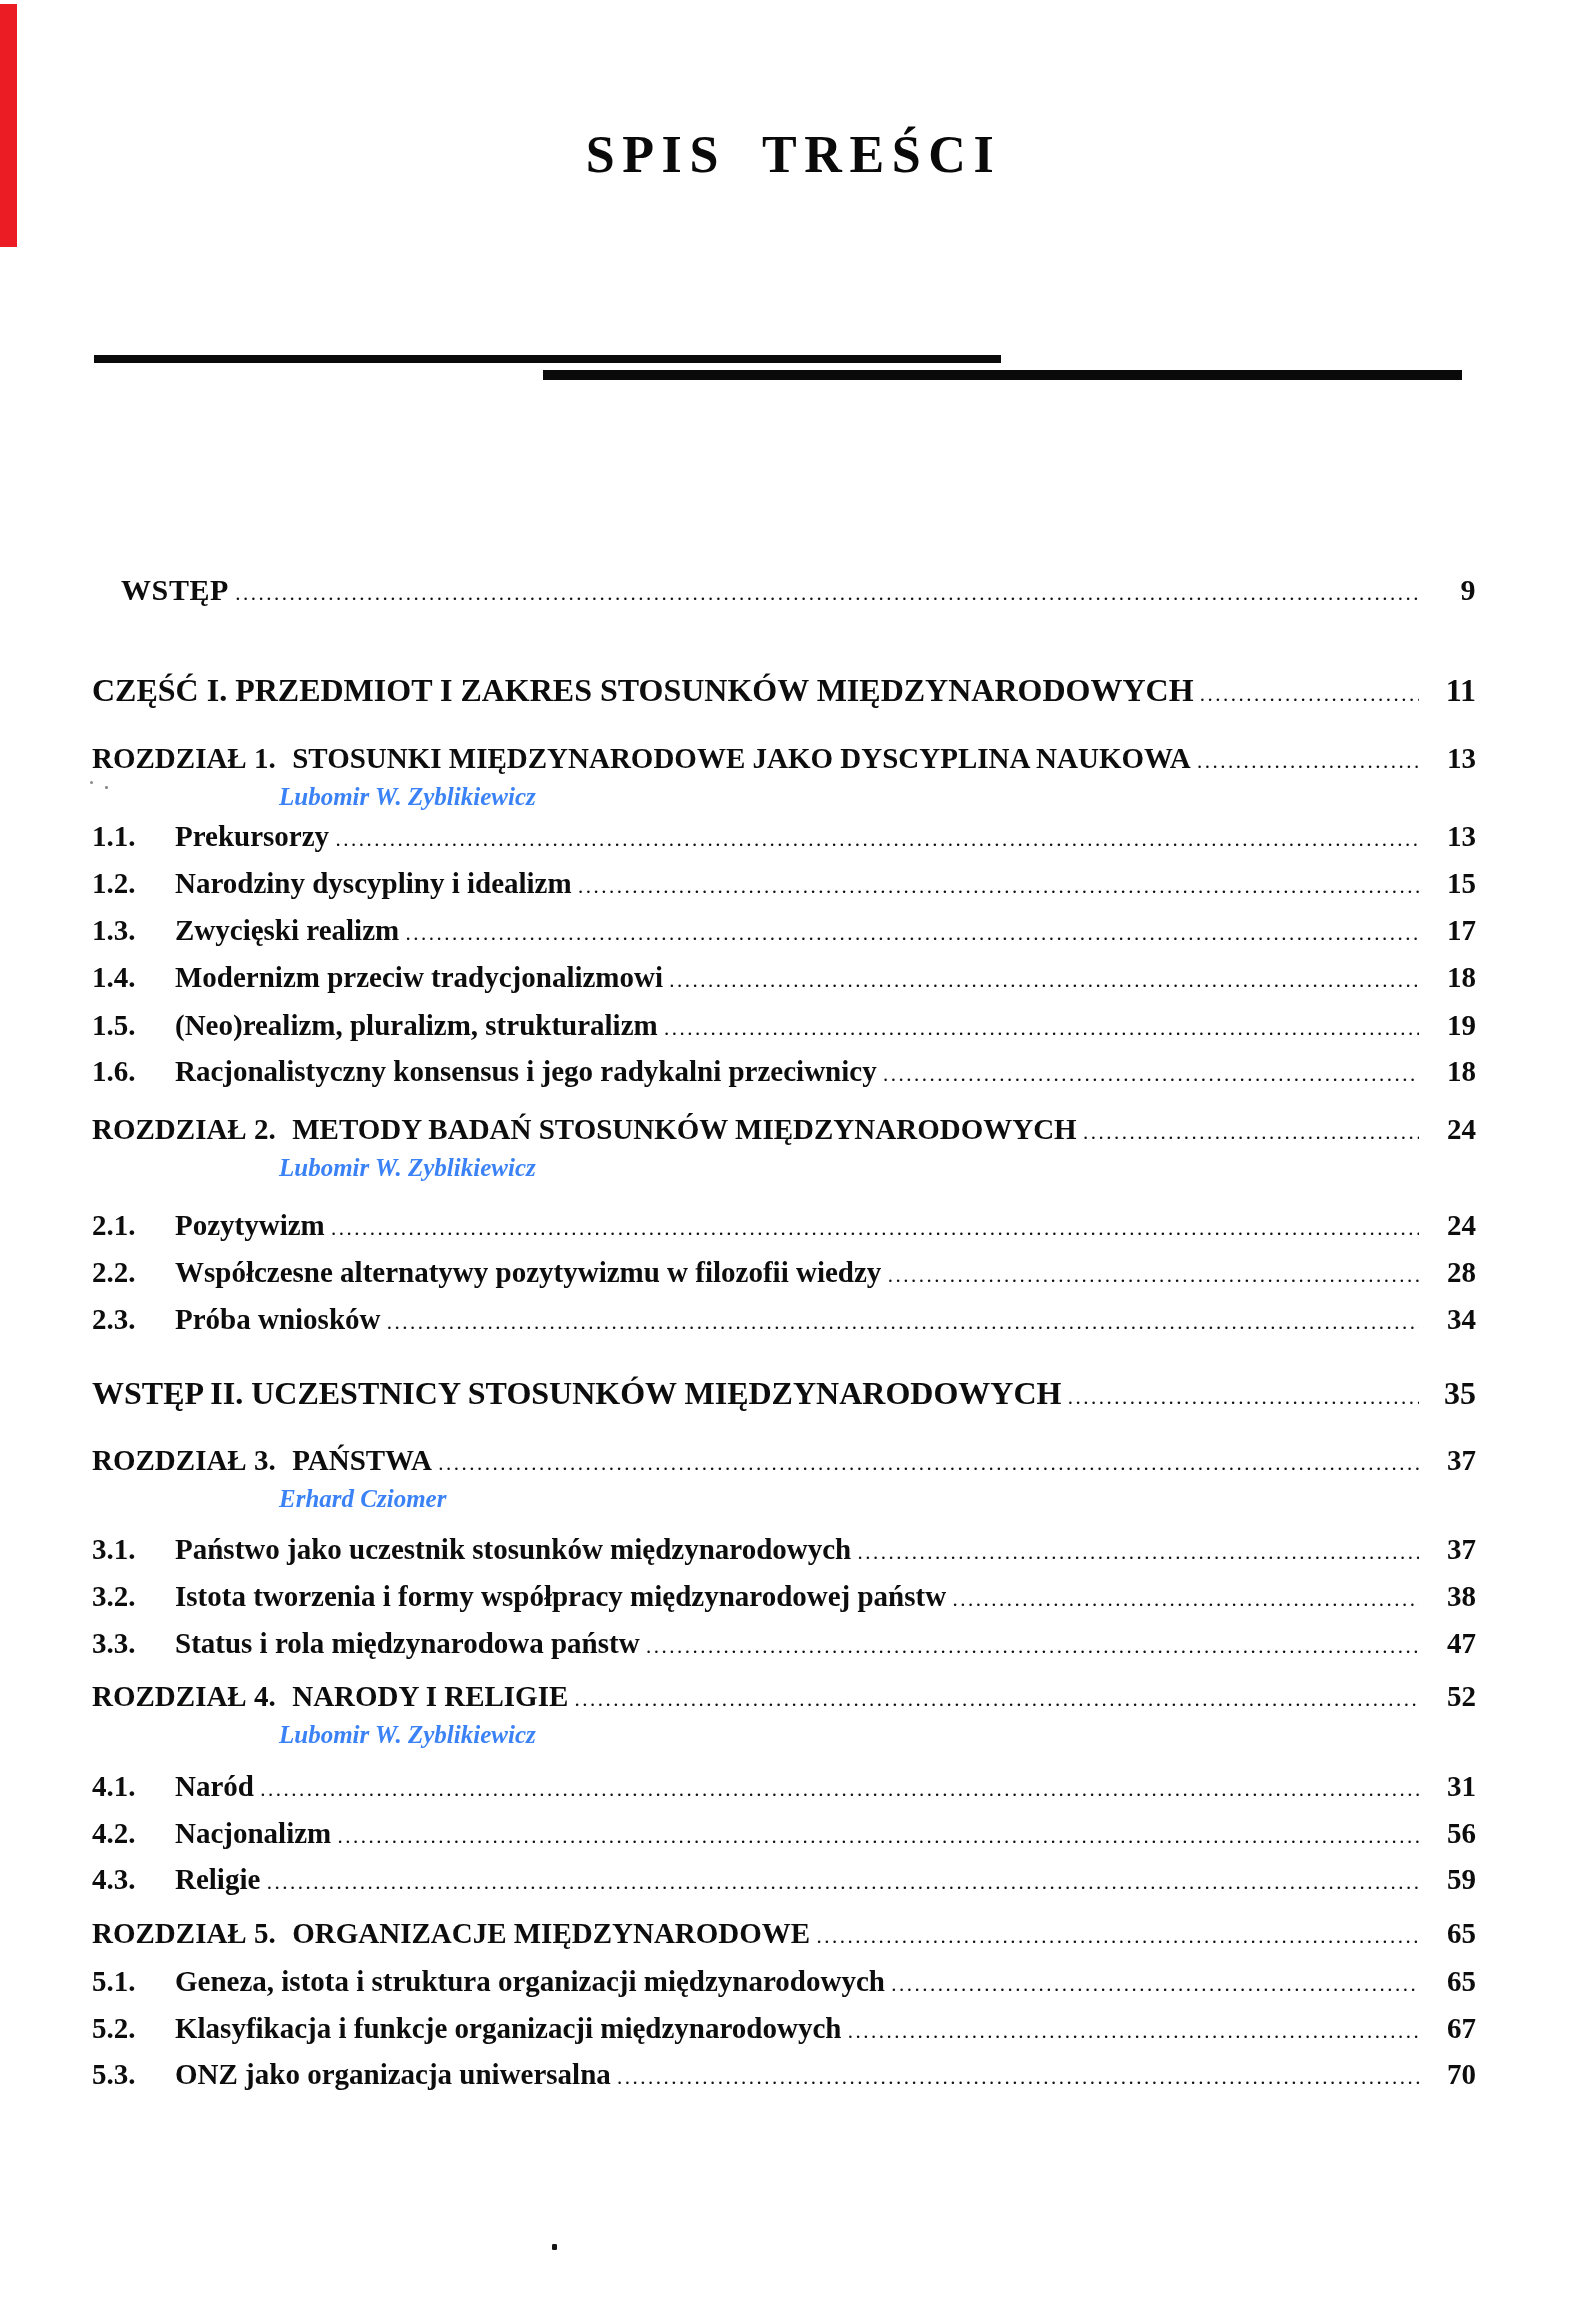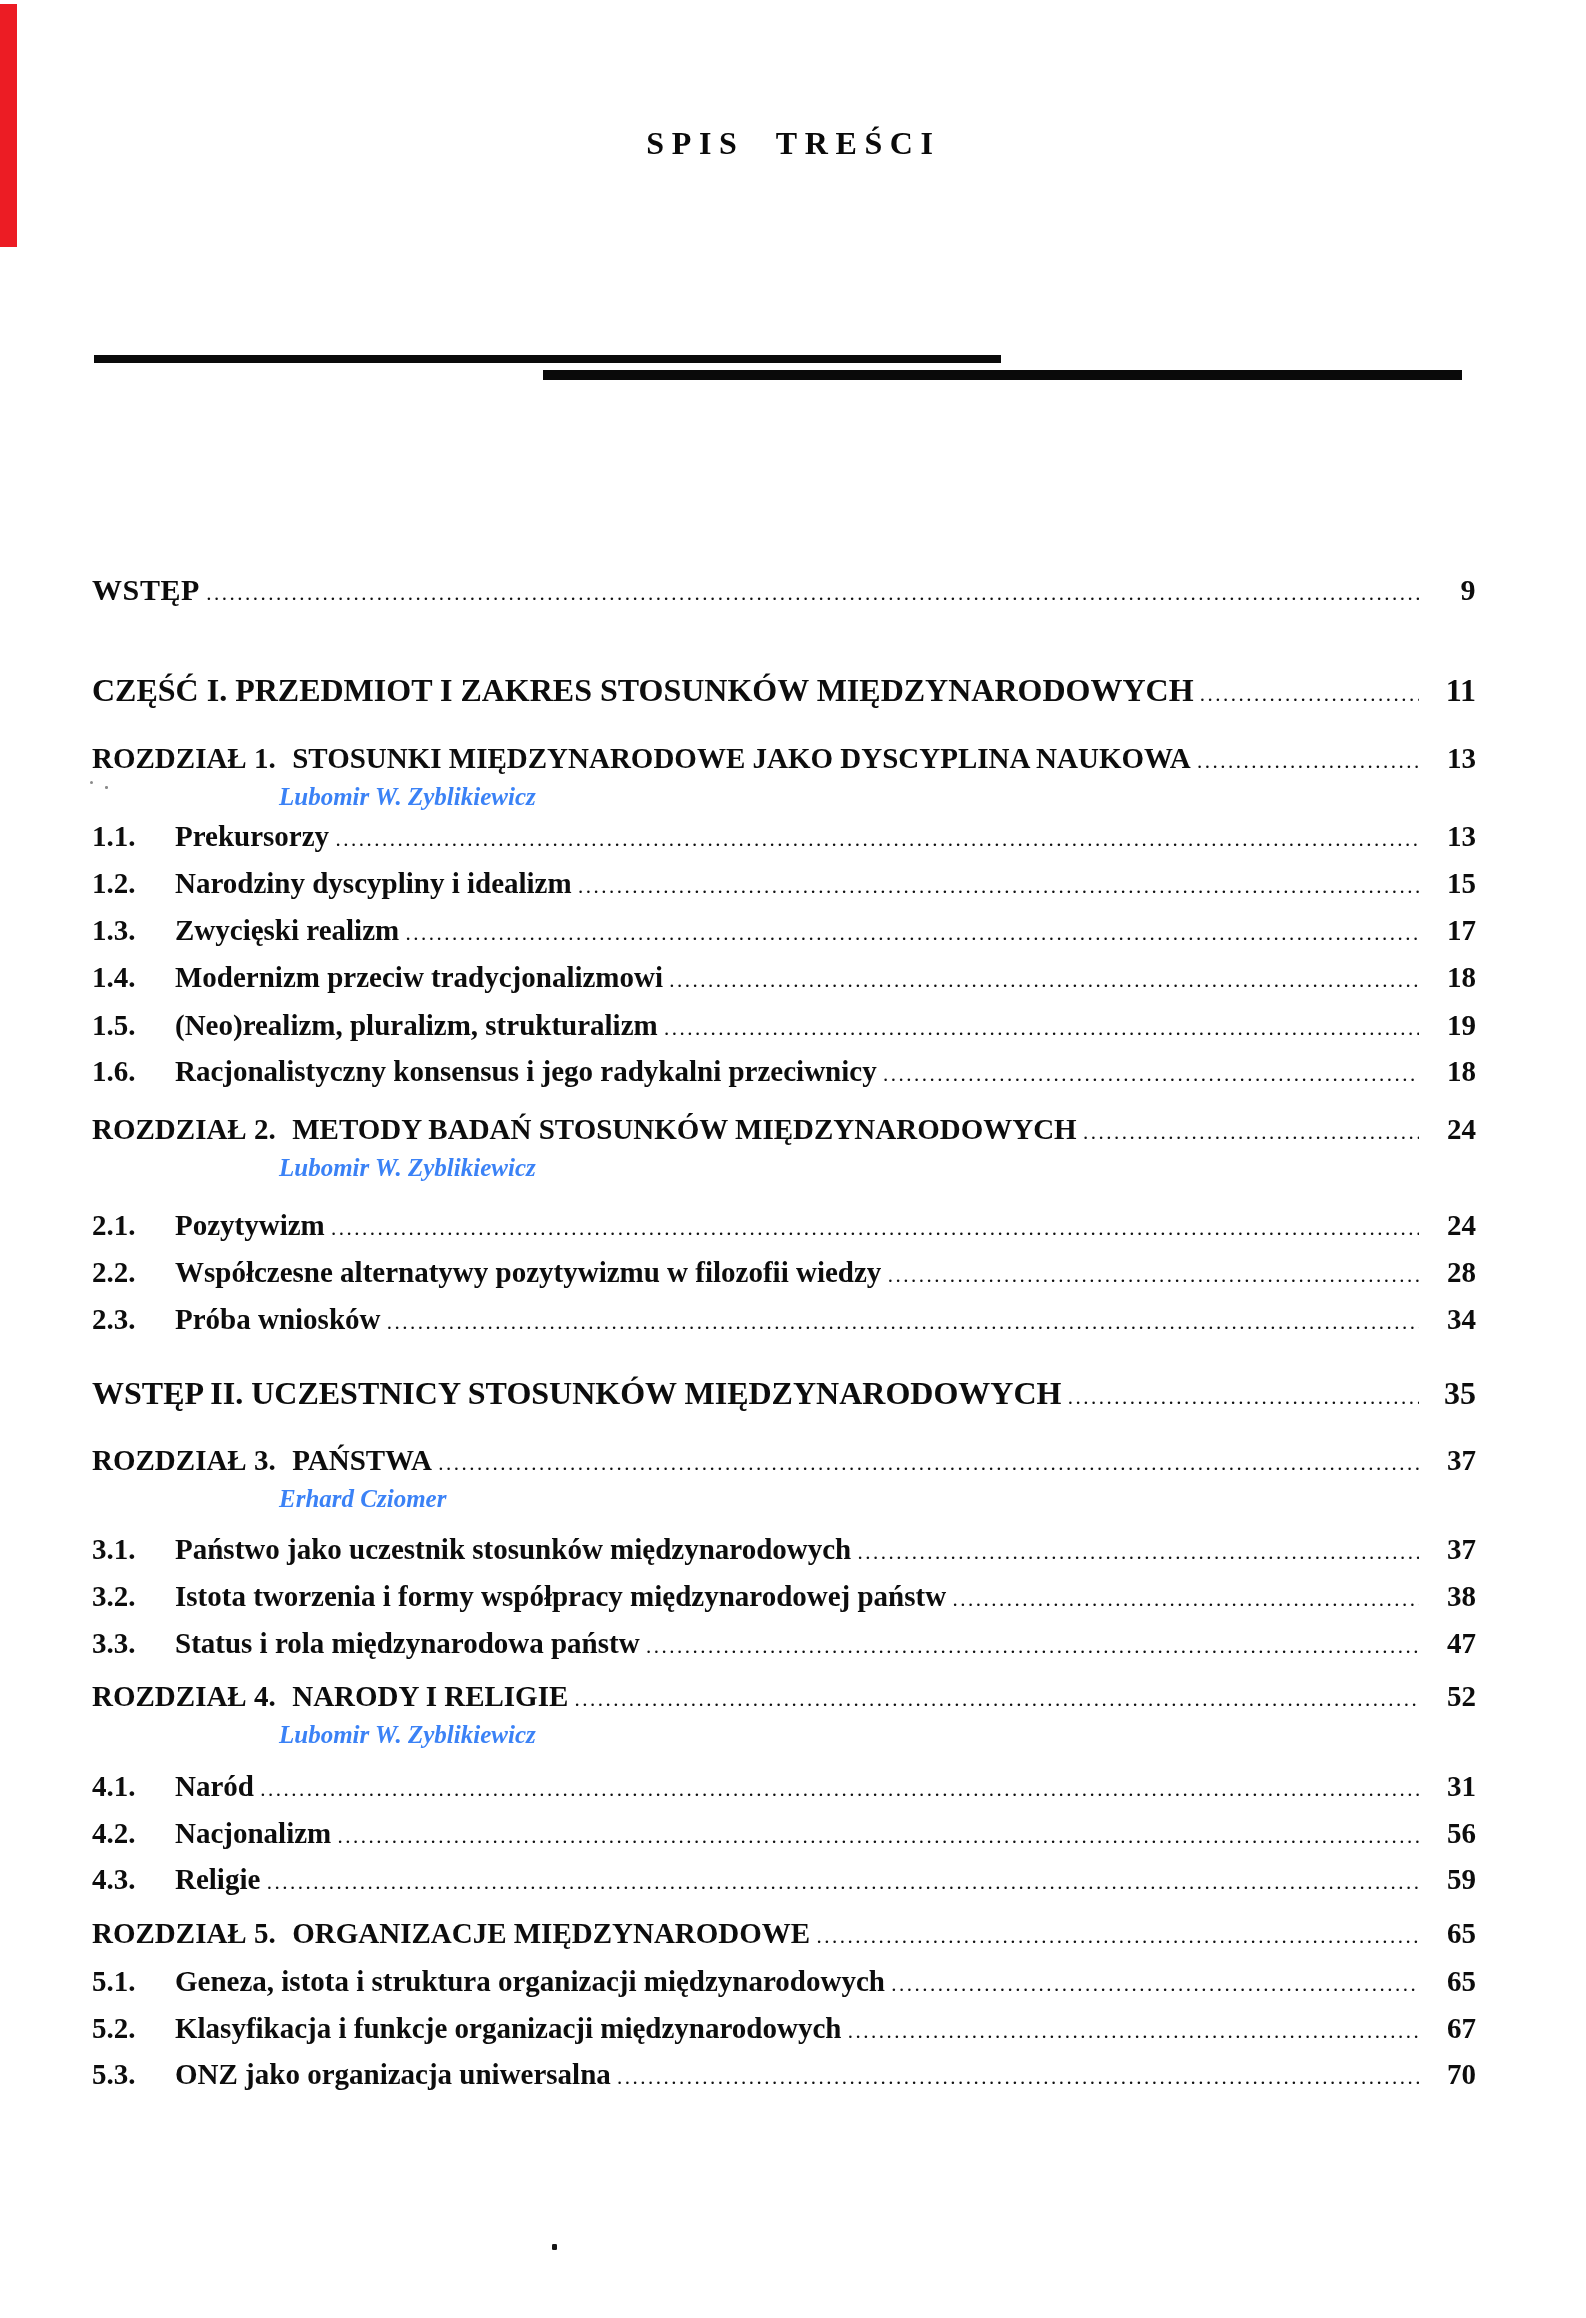--- a/index.html
+++ b/index.html
@@ -20,21 +20,21 @@
     width: 17px; height: 243px;
     background: #ec1c24;
   }
 
   
   .title {
     position: absolute;
     top: 125px; left: 0;
     width: 100%;
     text-align: center;
-    font-size: 32px;
+    font-size: 52px;
     font-weight: 700;
     letter-spacing: 7.6px;
     word-spacing: 16.5px;
     color: #0a0a0a;
   }
 
   
   .rule { position: absolute; background: #0a0a0a; }
   .rule-a { left: 94px; top: 355px; width: 907px; height: 8.2px; }
   .rule-b { left: 543px; top: 370px; width: 919px; height: 9.5px; }
@@ -56,21 +56,21 @@
     overflow: hidden;
     white-space: nowrap;
     font-size: 21px;
     font-weight: 400;
     letter-spacing: 2.5px;
     margin: 0 2.5px 0 6.3px;
     color: #111111;
   }
   .pg { flex: none; min-width: 51px; text-align: right; padding-left: 3.8px; }
 
-  .wstep   { font-size: 30px; font-weight: 700; letter-spacing: 0.6px; }
+  .wstep   { font-size: 30px; font-weight: 700; letter-spacing: 0.6px; margin-left: 29px; }
   .part    { font-size: 32px; font-weight: 700; }
   .chapter { font-size: 29px; font-weight: 700; }
   .item    { font-size: 29px; font-weight: 700; }
 
   .author {
     position: absolute;
     left: 279px;
     font-style: italic;
     font-weight: 700;
     font-size: 25px;

